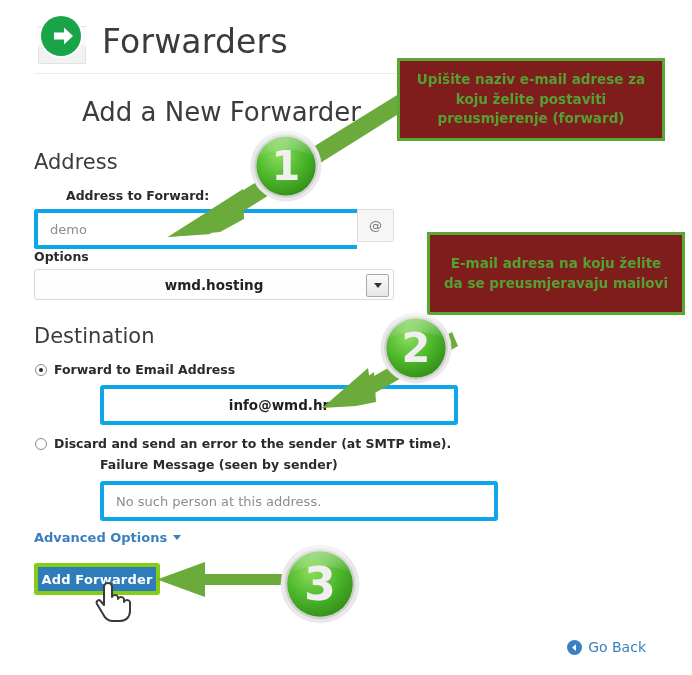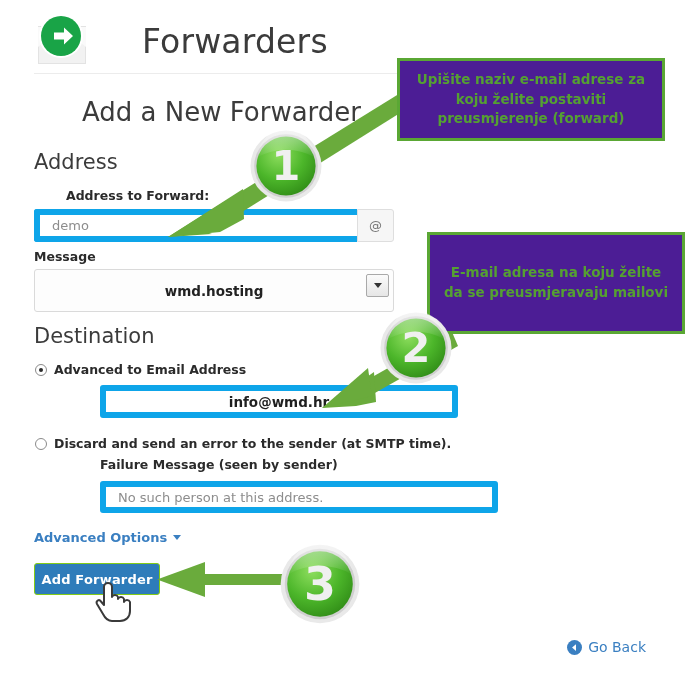--- a/index.html
+++ b/index.html
@@ -19,21 +19,20 @@
 
   
   #page-header {
     position: absolute;
     left: 34px;
     top: 10px;
     width: 620px;
     height: 62px;
     display: flex;
     align-items: center;
-    gap: 40px;
   }
   #envelope-icon {
     position: relative;
     width: 56px;
     height: 50px;
     flex: 0 0 56px;
   }
   #envelope-icon .env-body {
     position: absolute;
     left: 4px;
@@ -119,27 +118,27 @@
     font-weight: bold;
     color: #2b2b2b;
     line-height: 1;
     white-space: nowrap;
   }
 
   
   .txt-input {
     position: absolute;
     box-sizing: border-box;
-    border: 6px solid #0ea5e9;
+    border: 4px solid #0ea5e9;
     border-radius: 3px;
     background: #ffffff;
     font-family: "DejaVu Sans", sans-serif;
     font-size: 13px;
     color: #8d8d8d;
-    padding: 10px 12px;
+    padding: 16px 12px;
     display: flex;
     align-items: center;
   }
   #address-input {
     left: 34px;
     top: 209px;
     width: 323px;
     height: 33px;
     border-right: none;
     border-radius: 3px 0 0 3px;
@@ -158,21 +157,21 @@
     font-size: 13px;
     display: flex;
     align-items: center;
     justify-content: center;
   }
   #domain-select {
     position: absolute;
     left: 34px;
     top: 269px;
     width: 360px;
-    height: 43px;
+    height: 31px;
     box-sizing: border-box;
     border: 1px solid #dadada;
     border-radius: 3px;
     background: #fdfdfd;
     display: flex;
     align-items: center;
     justify-content: center;
     font-size: 13.5px;
     font-weight: bold;
     color: #222222;
@@ -271,21 +270,21 @@
     border-top: 5px solid #3a7fc1;
   }
   #add-forwarder-button {
     position: absolute;
     left: 34px;
     top: 563px;
     width: 126px;
     height: 32px;
     box-sizing: border-box;
     background: #2e7cba;
-    border: 1px solid #84cc16;
+    border: 4px solid #84cc16;
     border-radius: 3px;
     color: #ffffff;
     font-size: 13px;
     font-weight: bold;
     display: flex;
     align-items: center;
     justify-content: center;
     letter-spacing: 0.2px;
   }
   #go-back-link {
@@ -302,21 +301,21 @@
     width: 15px; height: 15px;
     flex: 0 0 15px;
     margin-right: 6px;
   }
 
   
   .callout {
     position: absolute;
     box-sizing: border-box;
     border: 3px solid #5aa734;
-    background: #4c1d95;
+    background: #7f1d1d;
     color: #55a032;
     font-size: 13.5px;
     font-weight: bold;
     text-align: center;
     line-height: 1.45;
     display: flex;
     align-items: center;
     justify-content: center;
     padding: 6px 10px;
     z-index: 6;
@@ -324,21 +323,21 @@
   #callout-1 {
     left: 397px;
     top: 58px;
     width: 268px;
     height: 83px;
   }
   #callout-2 {
     left: 427px;
     top: 232px;
     width: 258px;
-    height: 102px;
+    height: 83px;
   }
 
   
   .arrow-svg {
     position: absolute;
     pointer-events: none;
     z-index: 4;
   }
 
   
@@ -380,34 +379,34 @@
 
 <div class="section-h1" style="left:34px; top:99px;margin-left:48px;">Add a New Forwarder</div>
 
 <div class="section-h2" style="left:34px; top:152px;">Address</div>
 
 <div class="field-label" style="left:34px; top:190px;margin-left:32px;">Address to Forward:</div>
 
 <div class="txt-input" id="address-input">demo</div>
 <div id="at-suffix">@</div>
 
-<div class="field-label" style="left:34px; top:251px;">Message</div>
+<div class="field-label" style="left:34px; top:251px;">Options</div>
 
 <div id="domain-select">
   <span>wmd.hosting</span>
   <span class="sel-arrow">
       <i></i>
     </span>
 </div>
 
 <div class="section-h2" style="left:34px; top:326px;">Destination</div>
 
 <div class="radio-row" style="left:35px; top:362px;">
   <span class="radio-dot checked"></span>
-  <span class="radio-label">Advanced to Email Address</span>
+  <span class="radio-label">Forward to Email Address</span>
 </div>
 
 <div class="txt-input" id="dest-email-input">info@wmd.hr</div>
 
 <div class="radio-row" style="left:35px; top:436px;">
   <span class="radio-dot"></span>
   <span class="radio-label">Discard and send an error to the sender (at SMTP time).</span>
 </div>
 
 <div class="field-label" style="left:100px; top:459px;">Failure Message (seen by sender)</div>

